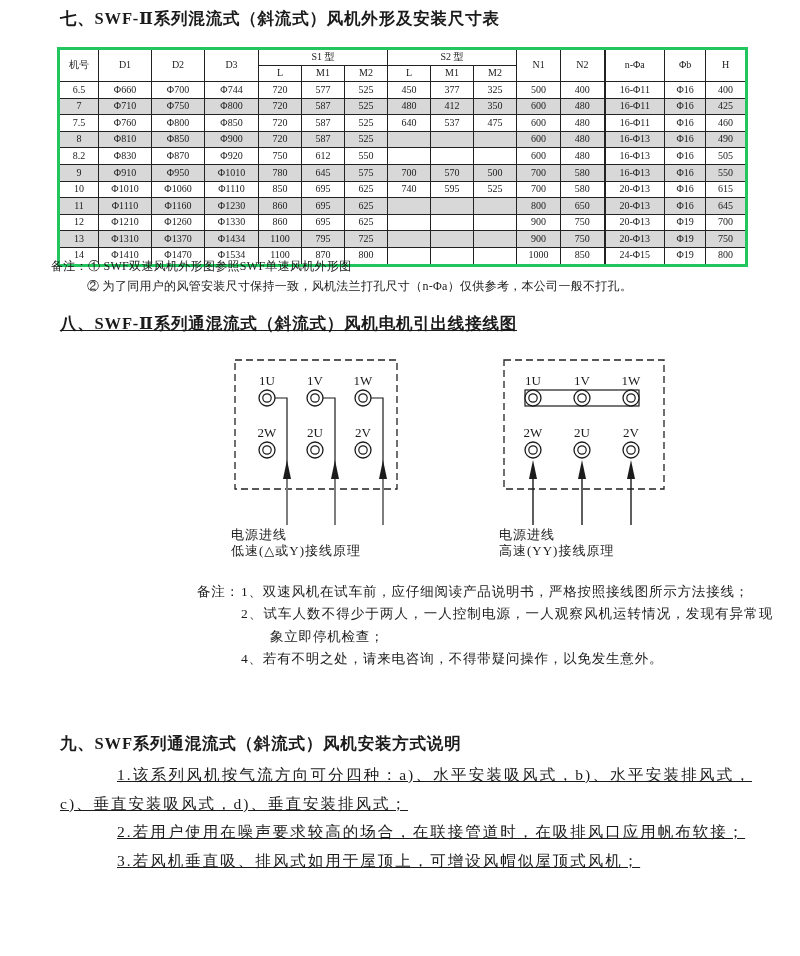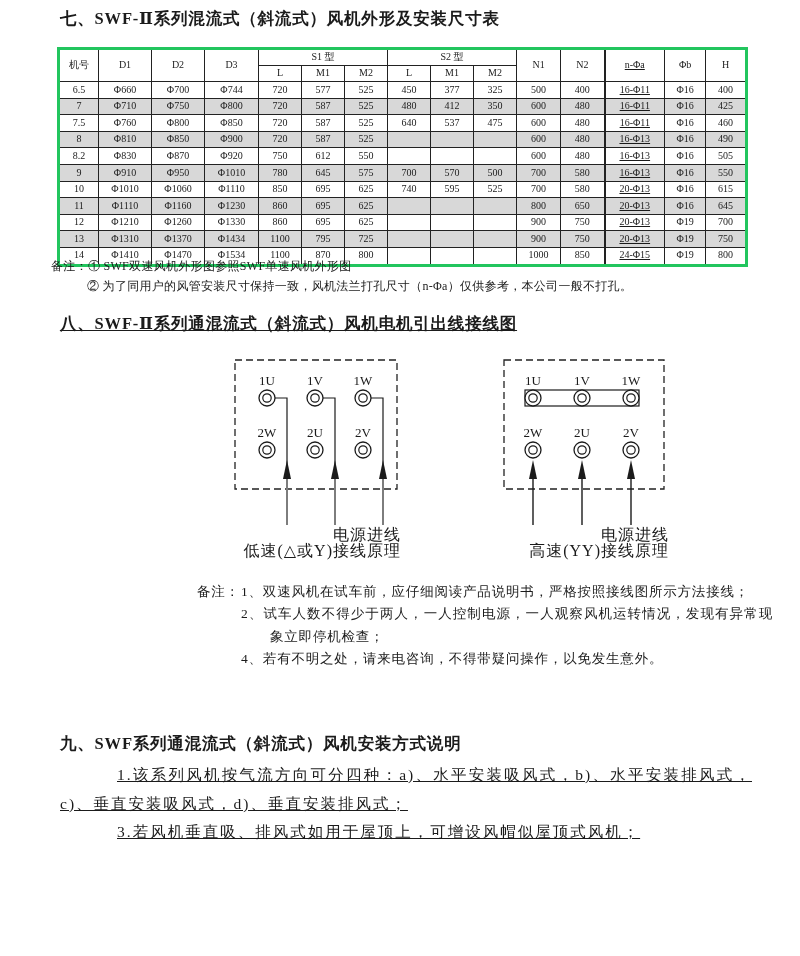--- a/index.html
+++ b/index.html
@@ -16,42 +16,42 @@
   .dim-table {
     position:absolute; left:57px; top:47px; width:688px;
     border-collapse:collapse; table-layout:fixed; font-size:10px; border:3px solid #22c55e;
   }
   .dim-table th, .dim-table td {
     border:1px solid #222; text-align:center; vertical-align:middle;
     padding:0; height:15.6px; line-height:1.05; font-weight:normal;
     white-space:nowrap; overflow:hidden;
   }
   .dim-table thead th { height:15px; }
-  .thick-left { border-left:2px solid #222 !important;text-decoration:underline; }
+  .thick-left { border-left:2px solid #222 !important; }
   .shade { background:#d8d8d8; }
 
   
   .notes7 { position:absolute; left:51px; top:256px; font-size:12px; line-height:20px; letter-spacing:0.3px; white-space:nowrap; }
   .notes7 .n7-line2 { margin-left:36px; }
 
   
   .diagram-svg { position:absolute; }
   #svg-left  { left:234px; top:359px; }
   #svg-right { left:503px; top:359px; }
   .dashed-box { fill:none; stroke:#222; stroke-width:1.3; stroke-dasharray:7 4; }
   .term-outer { fill:#ffffff; stroke:#1b1b1b; stroke-width:1.3; }
   .term-inner { fill:none; stroke:#1b1b1b; stroke-width:1.2; }
   .term-label { font-family:"Liberation Serif","DejaVu Serif",serif; font-size:13px; fill:#1b1b1b; text-anchor:middle; }
   .wire { fill:none; stroke:#1b1b1b; stroke-width:1.2; }
   .power-line-gray { stroke:#7d7d7d; stroke-width:2; }
   .power-line-black { stroke:#1b1b1b; stroke-width:1.4; }
   .arrow-head { fill:#1b1b1b; }
   .busbar { fill:none; stroke:#1b1b1b; stroke-width:1.2; }
 
-  .dcap { position:absolute; width:170px; text-align:right; font-size:16px; line-height:15.5px; letter-spacing:1px; white-space:nowrap; }
+  .dcap { position:absolute; width:170px; text-align:left; font-size:13px; line-height:15.5px; letter-spacing:1px; white-space:nowrap; }
   #cap-left  { left:231px; top:527px; }
   #cap-right { left:499px; top:527px; }
 
   
   .notes8 { position:absolute; left:197px; top:581px; width:576px; font-size:13.5px; line-height:22.4px; letter-spacing:0.8px; }
   .notes8 .n8-label { position:absolute; left:0; top:0; }
   .notes8 .n8-item { margin-left:44px; padding-left:29px; text-indent:-29px; text-align:justify; }
 
   
   .bodytext { position:absolute; left:60px; top:761px; width:692px; font-size:15.5px; line-height:28.6px; letter-spacing:2px; text-align:justify; }
@@ -386,16 +386,17 @@
     <span class="n8-label">备注：</span>
     <div class="n8-item">1、双速风机在试车前，应仔细阅读产品说明书，严格按照接线图所示方法接线；</div>
     <div class="n8-item">2、试车人数不得少于两人，一人控制电源，一人观察风机运转情况，发现有异常现象立即停机检查；</div>
     <div class="n8-item">4、若有不明之处，请来电咨询，不得带疑问操作，以免发生意外。</div>
   </div>
 
   <div class="sec-title" id="title9">九、SWF系列通混流式（斜流式）风机安装方式说明</div>
 
   <div class="bodytext">
     <p>1.该系列风机按气流方向可分四种：a)、水平安装吸风式，b)、水平安装排风式，c)、垂直安装吸风式，d)、垂直安装排风式；</p>
+    <p>2.若用户使用在噪声要求较高的场合，在联接管道时，在吸排风口应用帆布软接；</p>
     <p>3.若风机垂直吸、排风式如用于屋顶上，可增设风帽似屋顶式风机；</p>
   </div>
 
 </div>
 
 </body></html>

